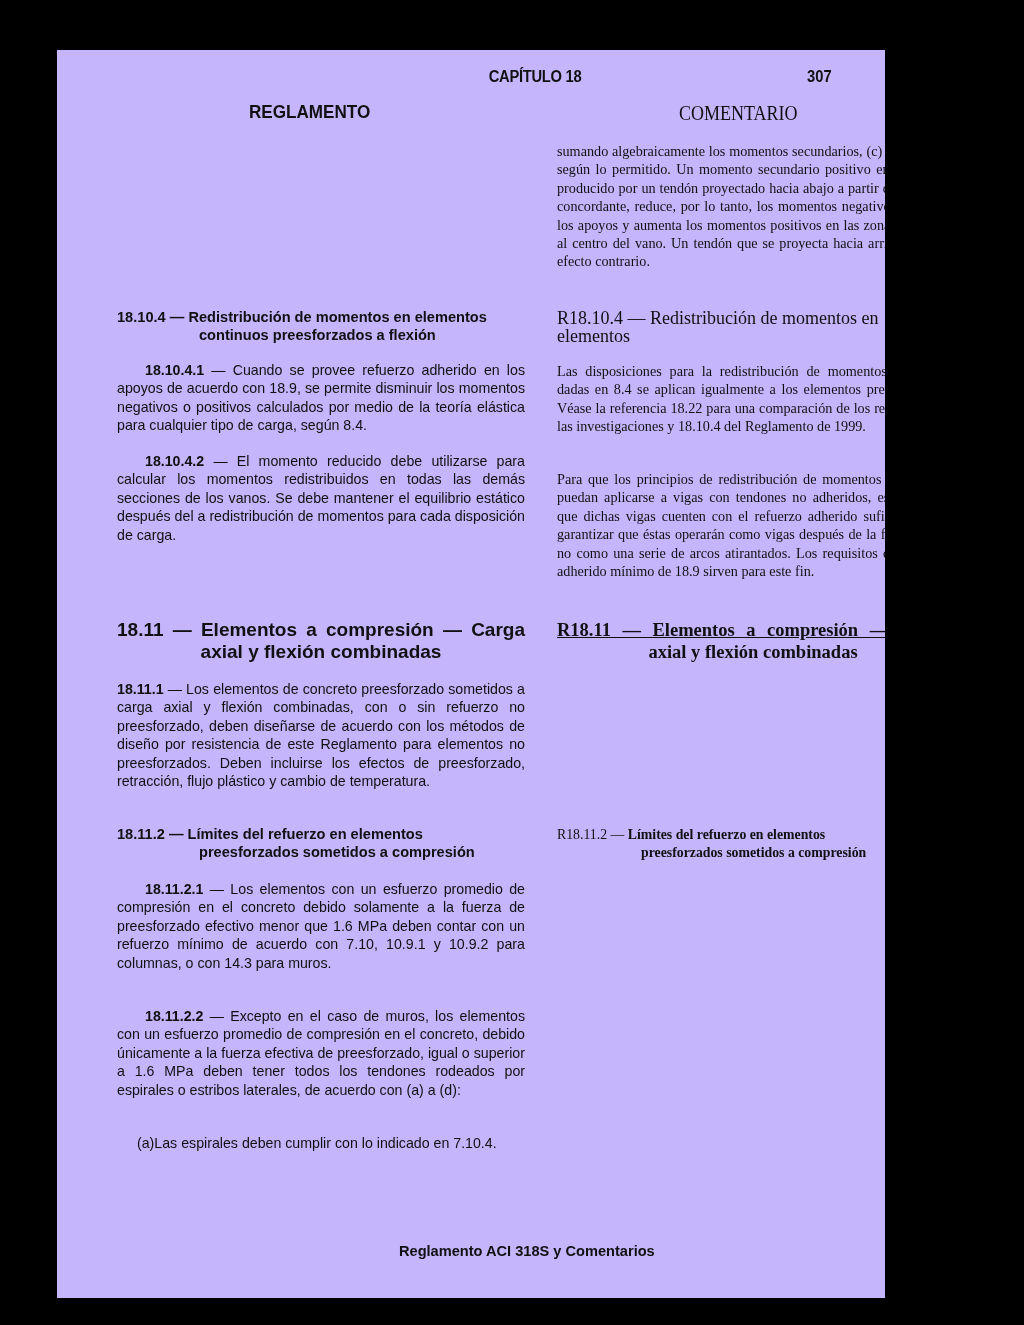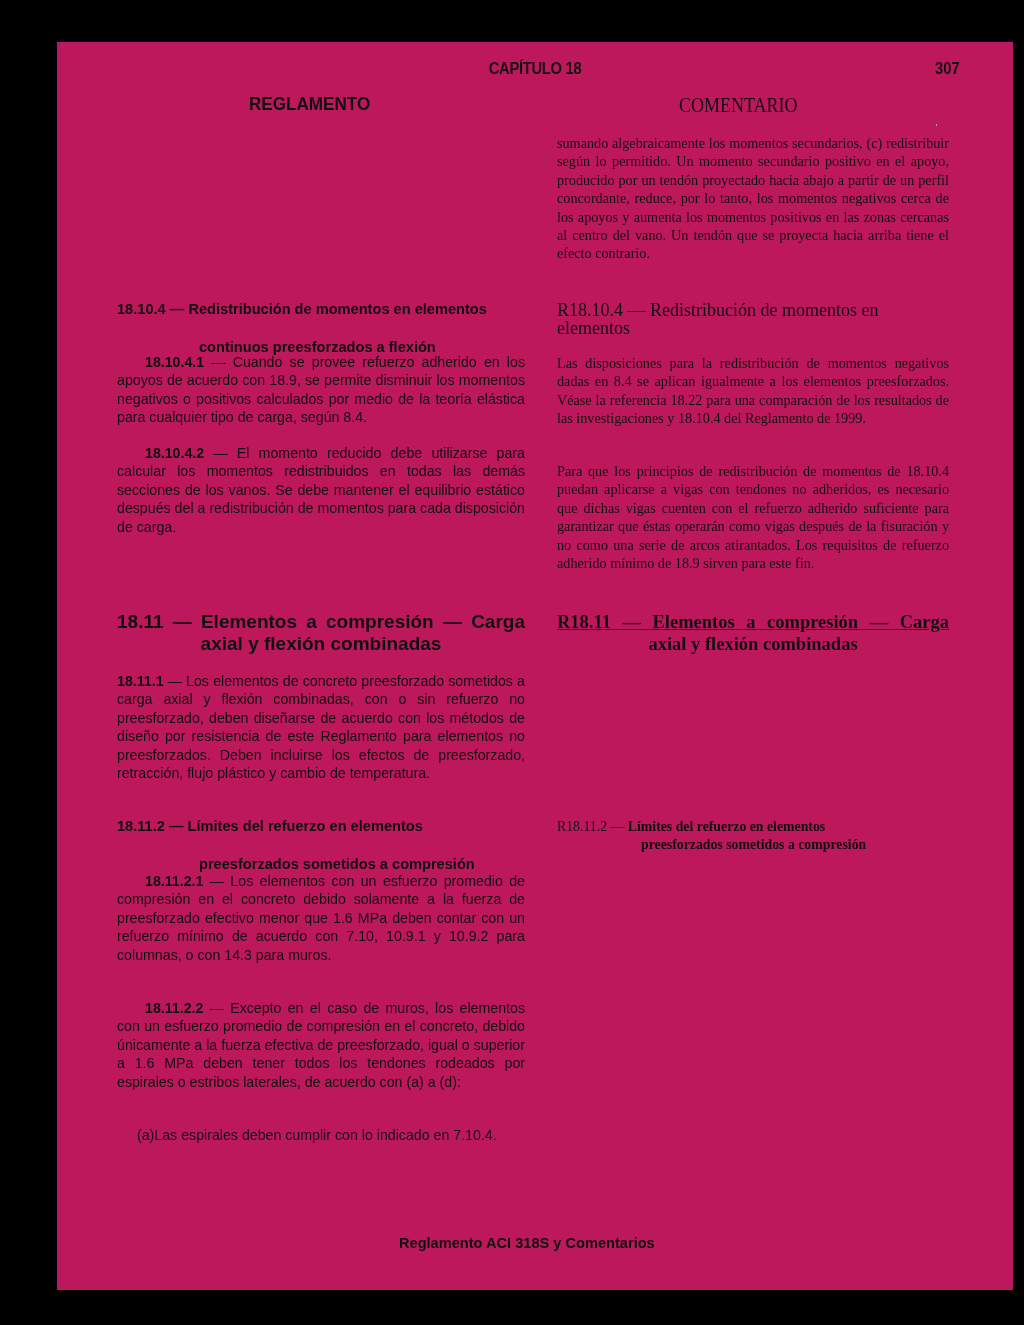--- a/index.html
+++ b/index.html
@@ -1,40 +1,40 @@
 <!DOCTYPE html>
 <html><head>
 <meta charset="utf-8">
 <style>
   html, body { margin: 0; padding: 0; }
   body {
     width: 1024px; height: 1325px; background: #000; position: relative; overflow: hidden;
   }
   .page {
-    position: absolute; left: 57px; top: 42px; width: 956px; height: 1248px;
-    background: #be185d; overflow: hidden;
+    position: absolute; left: 57px; top: 50px; width: 828px; height: 1248px;
+    background: #c4b5fd; overflow: hidden;
   }
   .abs { position: absolute; }
   .sans { font-family: "Liberation Sans", sans-serif; color: #111; }
   .serif { font-family: "Liberation Serif", serif; color: #111; }
 
   .chapter { left: 0; width: 956px; top: 18px; text-align: center; font-size: 16px; font-weight: bold; letter-spacing: -0.3px; transform: scaleX(0.92); }
   .pagenum { right: 52px; top: 18px; font-size: 16px; font-weight: bold; transform: scaleX(0.92); }
   .col-head-left { left: 192px; top: 51px; font-size: 19px; font-weight: bold; transform: scaleX(0.9); transform-origin: left; }
   .col-head-right { left: 622px; top: 52px; font-size: 20px; transform: scaleX(0.9); transform-origin: left; }
 
   .lcol { left: 60px; width: 408px; }
   .rcol { left: 500px; width: 392px; }
 
   .ltext { font-size: 14.2px; line-height: 18.4px; text-align: justify; }
   .rtext { font-size: 14.2px; line-height: 18.4px; text-align: justify; }
   .indent { text-indent: 28px; }
 
   .lhead { font-size: 14.6px; font-weight: bold; line-height: 18.4px; }
-  .lhead .cont { display: block; padding-left: 82px; margin-top: 20px; }
+  .lhead .cont { display: block; padding-left: 82px; }
   .rhead { font-size: 18px; font-weight: normal; line-height: 18.4px; }
   .rhead .cont { display: block; padding-left: 84px; }
 
   .bighead { font-size: 19px; font-weight: bold; line-height: 22px; }
   .bighead .line1 { display: block; text-align: justify; text-align-last: justify; }
   .bighead .line2 { display: block; text-align: center; }
   .rbighead { font-size: 18.5px; font-weight: bold; line-height: 22px; }
   .rbighead .line1 { display: block; text-align: justify; text-align-last: justify; text-decoration: underline; }
   .rbighead .line2 { display: block; text-align: center; }
 

